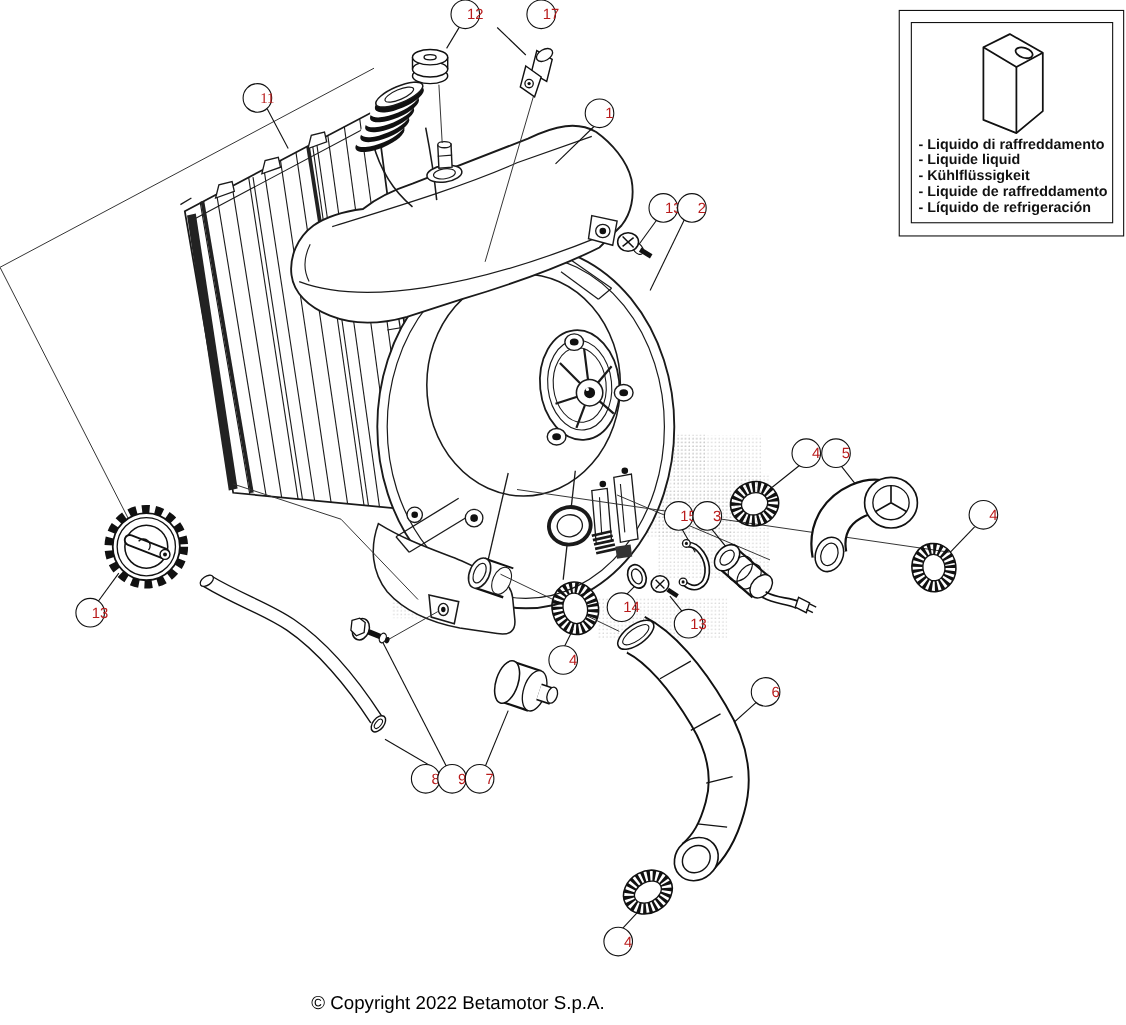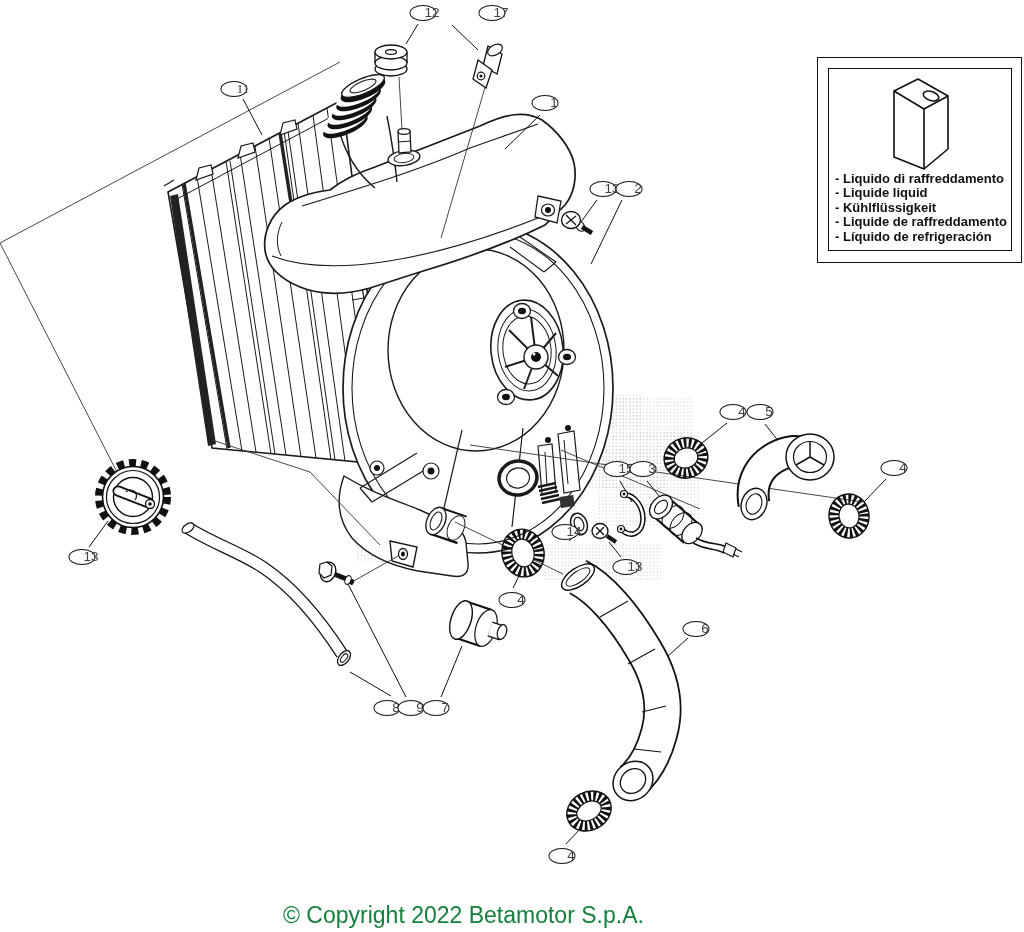--- a/index.html
+++ b/index.html
@@ -1,33 +1,33 @@
 <!DOCTYPE html>
 <html><head>
 <meta charset="utf-8">
 <style>
   html,body{margin:0;padding:0;background:#fff;}
   #stage{position:relative;width:1024px;height:932px;background:#fff;overflow:hidden;
          font-family:"Liberation Sans",sans-serif;color:#111;}
   #drawing{position:absolute;left:0;top:0;}
   #callout-layer{position:absolute;left:0;top:0;width:100%;height:100%;}
-  .callout{position:absolute;width:27px;height:16px;box-sizing:border-box;
+  .callout{position:absolute;width:27px;height:27px;box-sizing:border-box;
            border:1.4px solid #111;border-radius:50%;background:#fff;
            display:flex;align-items:center;justify-content:center;
-           font-size:13.5px;line-height:1;color:#404040;
+           font-size:13.5px;line-height:1;color:#b91c1c;
            transform:translate(-50%,-50%);padding-left:18px;}
   #legend-box{position:absolute;left:817px;top:9px;width:205px;height:206px;
-              box-sizing:border-box;border:1.6px solid #111;background:#fff;margin-top:48px;}
+              box-sizing:border-box;border:1.6px solid #111;background:#fff;}
   #legend-inner{position:absolute;left:10px;top:10px;width:184px;height:183px;
                 box-sizing:border-box;border:1.5px solid #111;}
   .legend-line{font-size:13px;font-weight:700;line-height:14.4px;
                padding-left:6px;white-space:nowrap;letter-spacing:0;}
   #legend-text{position:absolute;left:0;top:103px;width:100%;}
   #copyright{position:absolute;left:283px;top:902px;width:320px;
-             font-size:23px;color:#15803d;white-space:nowrap;}
+             font-size:17px;color:#000000;white-space:nowrap;}
 </style>
 </head>
 <body>
 
 <div id="stage">
 
 <svg id="drawing" width="1024" height="932" viewBox="0 0 1024 932">
   <defs>
     <pattern id="stip" width="3.4" height="3.4" patternUnits="userSpaceOnUse">
       <circle cx="1" cy="1" r="0.55" fill="#777"></circle>
@@ -400,21 +400,21 @@
       <div class="callout" style="left: 448px; top: 13px; margin-left: 44px;">17</div>
       <div class="callout" style="left: 234px; top: 89px; font-family: Liberation Serif, serif;">11</div>
       <div class="callout" style="left: 545px; top: 103px;">1</div>
       <div class="callout" style="left: 603px; top: 189px;">13</div>
       <div class="callout" style="left: 629px; top: 189px;">2</div>
       <div class="callout" style="left: 733px; top: 412px;">4</div>
       <div class="callout" style="left: 760px; top: 412px;">5</div>
       <div class="callout" style="left: 894px; top: 468px;">4</div>
       <div class="callout" style="left: 617px; top: 469px;">15</div>
       <div class="callout" style="left: 643px; top: 469px;">3</div>
-      <div class="callout" style="left: 565px; top: 532px;">14</div>
+      <div class="callout" style="left: 565px; top: 552px;">14</div>
       <div class="callout" style="left: 626px; top: 567px;">13</div>
       <div class="callout" style="left: 82px; top: 557px;">13</div>
       <div class="callout" style="left: 512px; top: 600px;">4</div>
       <div class="callout" style="left: 696px; top: 629px;">6</div>
       <div class="callout" style="left: 387px; top: 708px;">8</div>
       <div class="callout" style="left: 411px; top: 708px;">9</div>
       <div class="callout" style="left: 436px; top: 708px;">7</div>
       <div class="callout" style="left: 562px; top: 856px;">4</div>
     </div>
 

